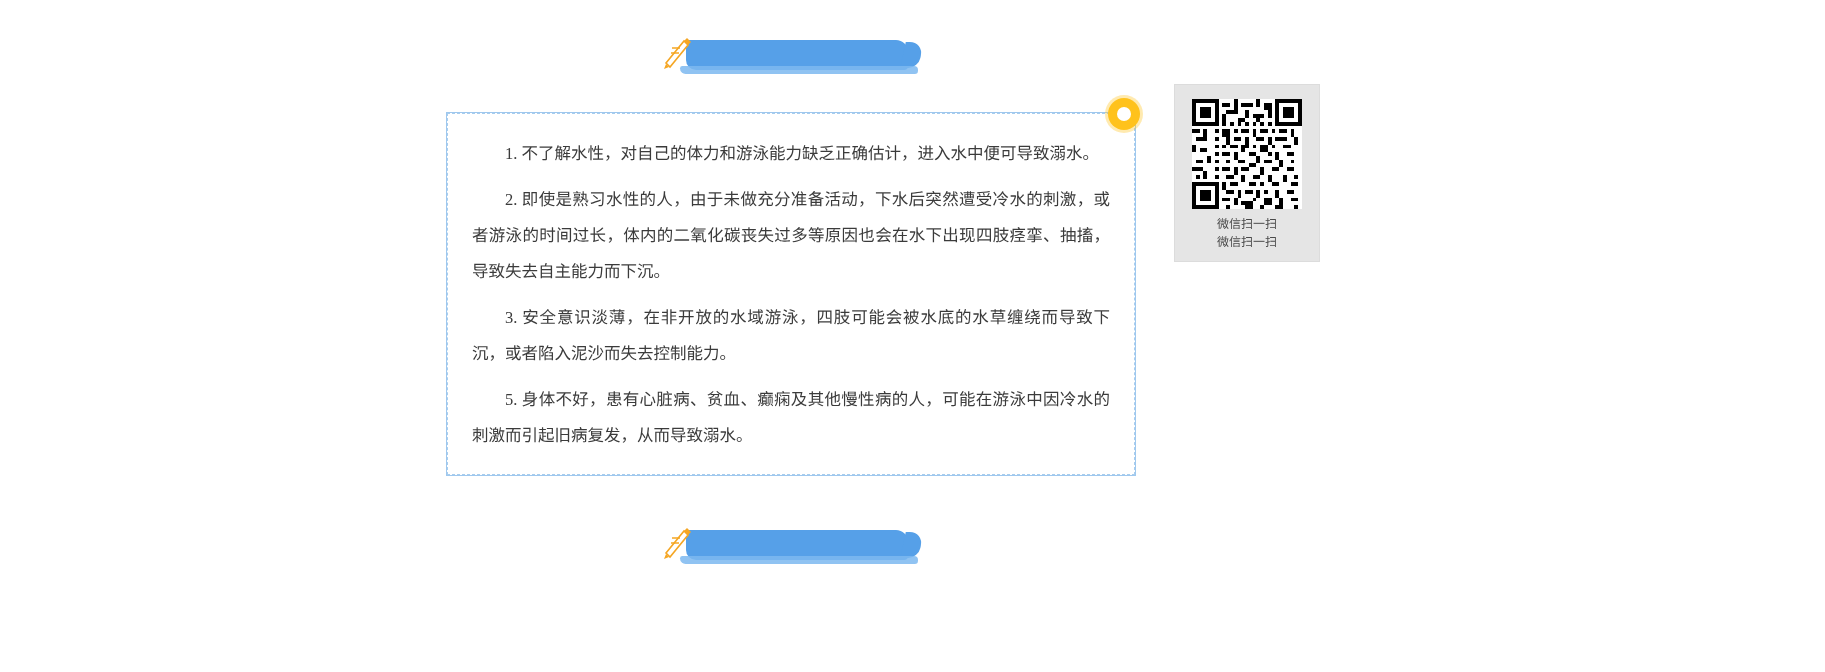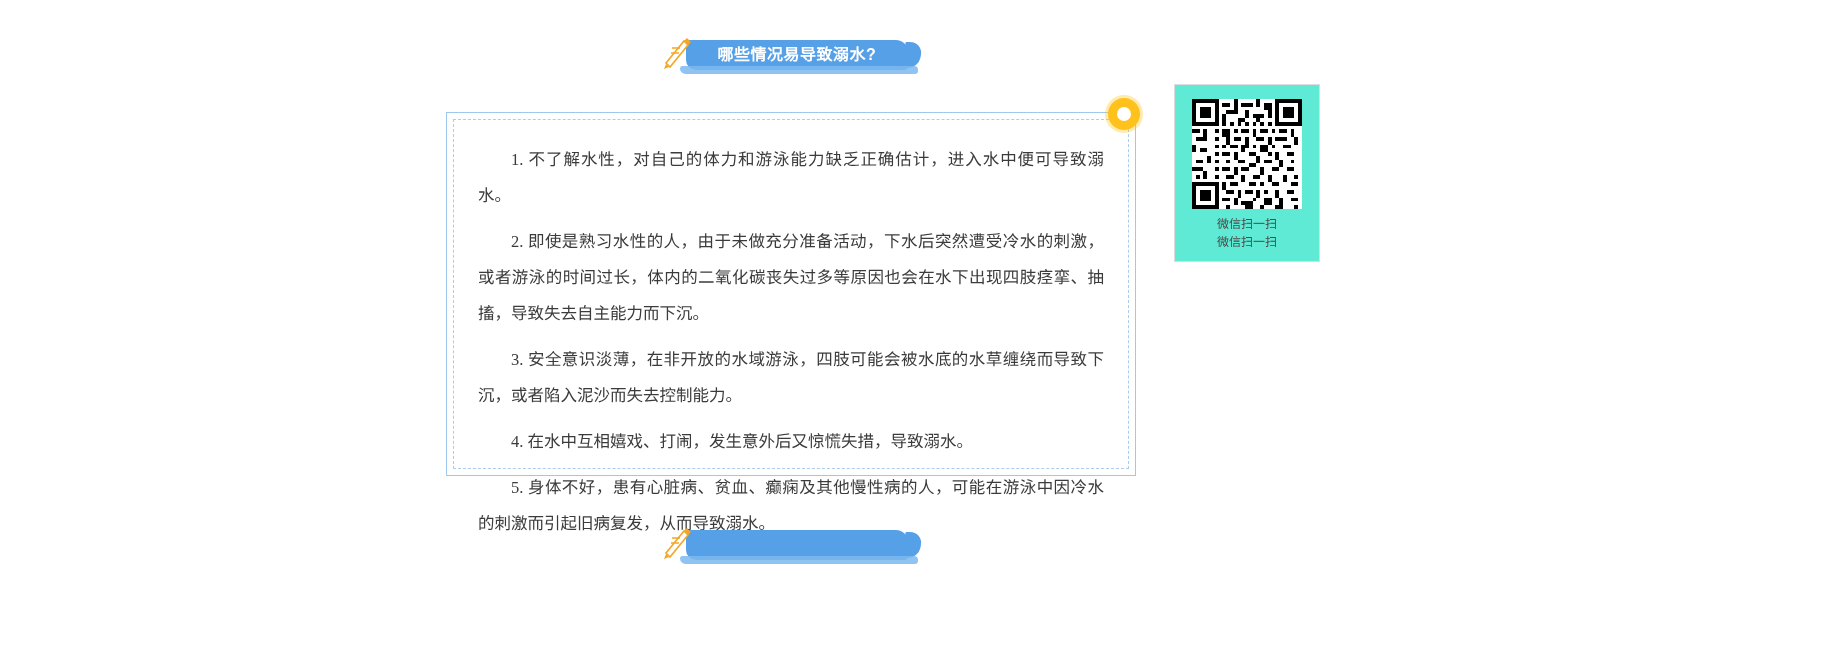--- a/index.html
+++ b/index.html
@@ -86,21 +86,20 @@
   
   #content-card {
     position: absolute;
     left: 446px;
     top: 112px;
     width: 690px;
     height: 364px;
     border: 1px solid #9fc8ee;
     background: #ffffff;
     box-sizing: border-box;
-    padding: 6px;
   }
   #content-inner {
     width: 100%;
     height: 100%;
     border: 1px dashed #a8cdee;
     box-sizing: border-box;
     padding: 22px 24px 10px 24px;
   }
   .para {
     margin: 0 0 10px 0;
@@ -135,21 +134,21 @@
   }
 
   
   #qr-card {
     position: absolute;
     left: 1174px;
     top: 84px;
     width: 146px;
     height: 178px;
     border: 1px solid #dcdcdc;
-    background: #5eead4;
+    background: #e5e5e5;
     box-sizing: border-box;
     text-align: center;
   }
   #qr-image {
     margin: 14px auto 6px auto;
     width: 110px;
     height: 110px;
     display: block;
     image-rendering: pixelated;
   }
@@ -166,29 +165,27 @@
 <div class="banner" id="banner-top">
   <span class="pen-icon">
     <svg width="34" height="36" viewBox="0 0 34 36">
       <path d="M6 30 L4 35 L9 33 Z" fill="#f5a623"></path>
       <path d="M6 29 L24 7 L28 11 L10 33 Z" fill="#ffffff" stroke="#f5a623" stroke-width="1.6"></path>
       <path d="M24 7 L27 4 L31 8 L28 11 Z" fill="#f5a623"></path>
       <path d="M12 14 L20 14 M11 19 L19 19" stroke="#f5a623" stroke-width="1.3" fill="none"></path>
     </svg>
   </span>
   <span class="brush"></span>
-  <span class="title-text">哪些情况易导致溺水?</span>
 </div>
 
 <div id="content-card">
   <div id="content-inner">
     <p class="para">1. 不了解水性，对自己的体力和游泳能力缺乏正确估计，进入水中便可导致溺水。</p>
     <p class="para">2. 即使是熟习水性的人，由于未做充分准备活动，下水后突然遭受冷水的刺激，或者游泳的时间过长，体内的二氧化碳丧失过多等原因也会在水下出现四肢痉挛、抽搐，导致失去自主能力而下沉。</p>
     <p class="para">3. 安全意识淡薄，在非开放的水域游泳，四肢可能会被水底的水草缠绕而导致下沉，或者陷入泥沙而失去控制能力。</p>
-    <p class="para">4. 在水中互相嬉戏、打闹，发生意外后又惊慌失措，导致溺水。</p>
     <p class="para">5. 身体不好，患有心脏病、贫血、癫痫及其他慢性病的人，可能在游泳中因冷水的刺激而引起旧病复发，从而导致溺水。</p>
   </div>
 </div>
 
 <div id="yellow-dot"></div>
 
 <div id="qr-card">
   <svg id="qr-image" viewBox="0 0 29 29" shape-rendering="crispEdges">
     <rect width="29" height="29" fill="#ffffff"></rect>
     <g fill="#000000">

